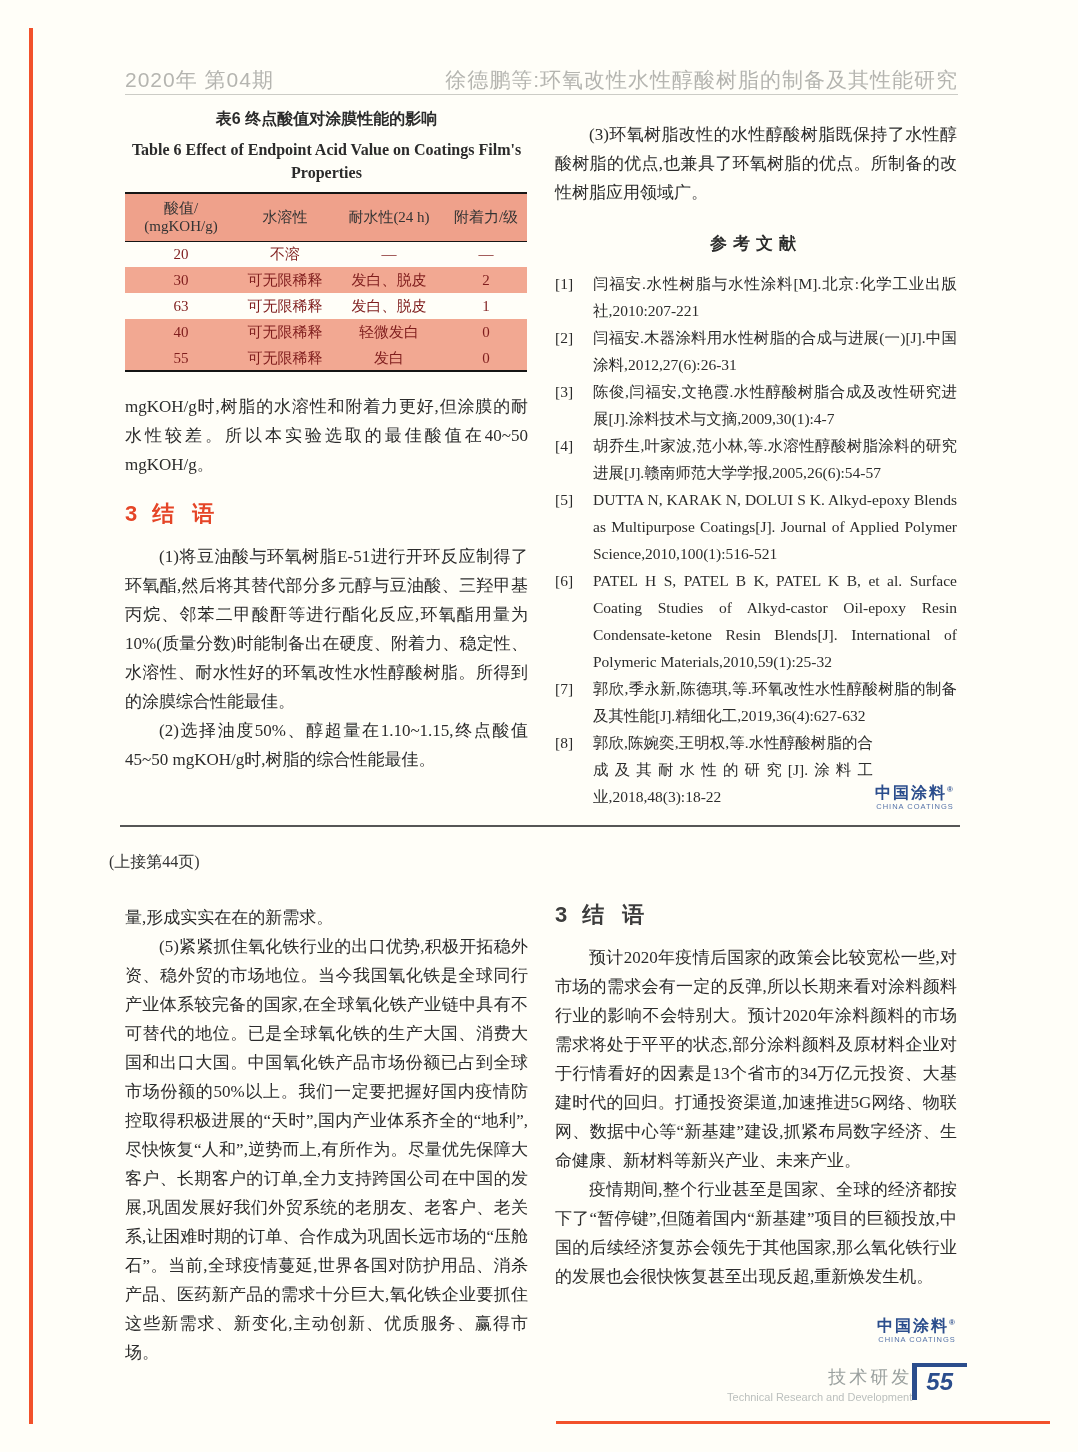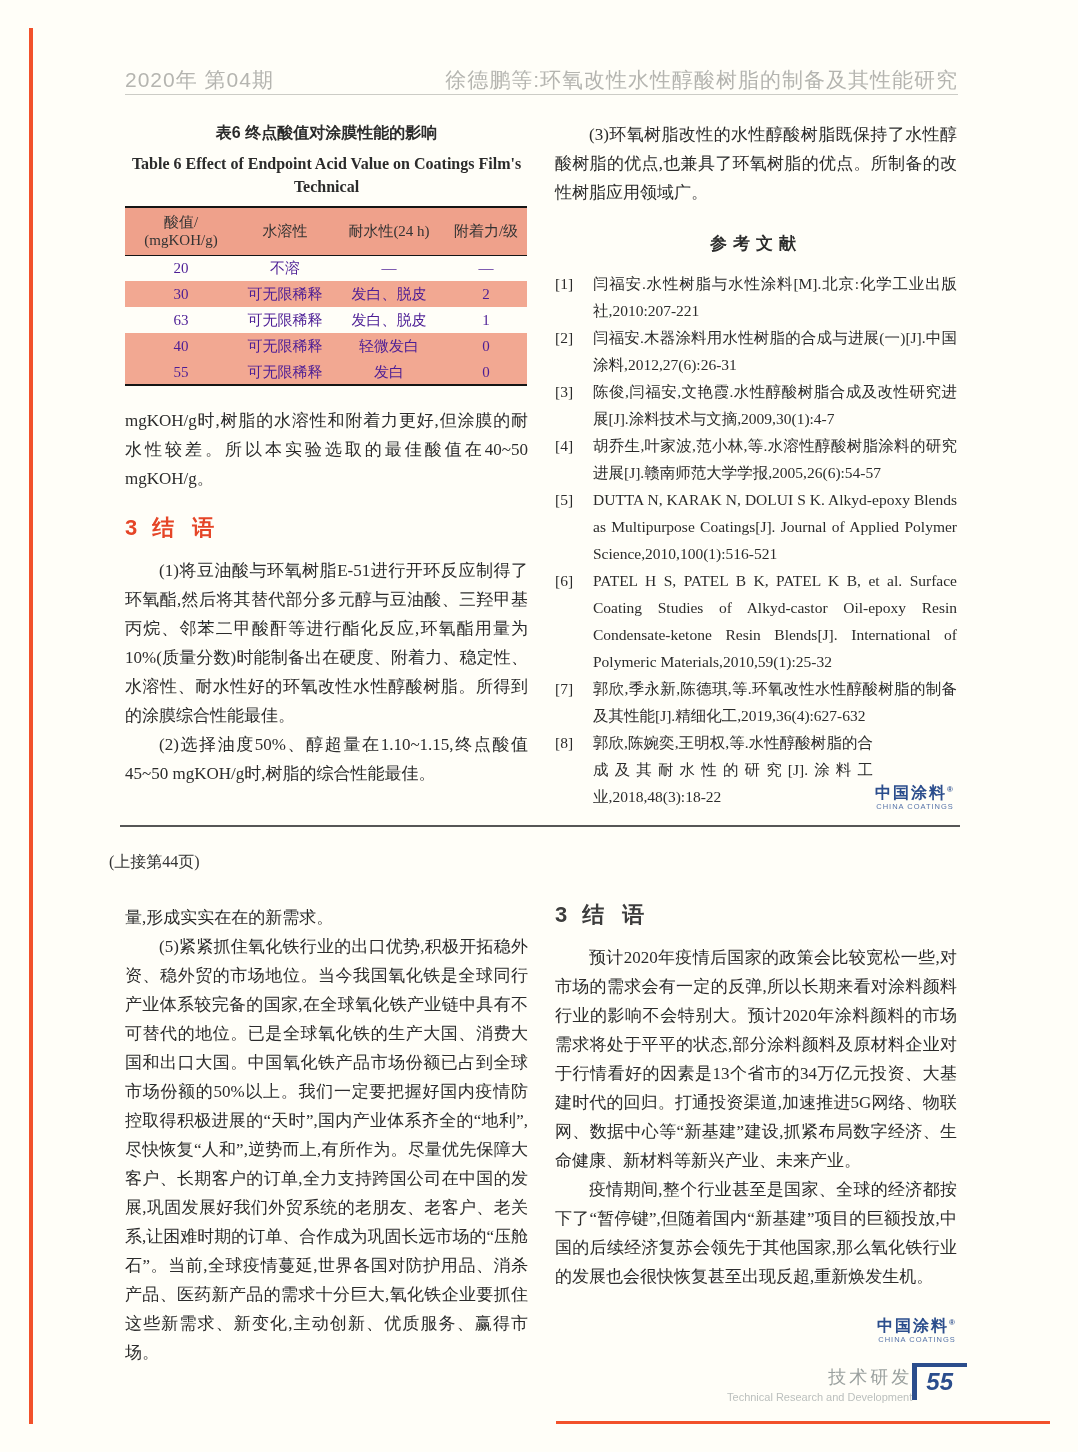--- a/index.html
+++ b/index.html
@@ -18,21 +18,21 @@
   .accent-bottom{ position:absolute; left:556px; top:1421px; width:494px; height:3px;  background:#f2512b; }
 
   
   .header-row { position:absolute; top:66px; left:125px; width:833px;
     display:flex; justify-content:space-between;
     font-family:"Liberation Sans", sans-serif; font-size:21px; color:#b5b5b0; letter-spacing:1px; }
   .header-rule { position:absolute; top:94px; left:125px; width:833px; height:1px; background:#ccccc6; }
 
   
   .col { position:absolute; width:403px; font-size:17px; line-height:29px; text-align:justify; }
-  .top-left    { top:118px; left:125px; }
+  .top-left    { top:104px; left:125px; }
   .top-right   { top:120px; left:555px; width:402px; }
   .bottom-left { top:903px; left:125px; }
   .bottom-right{ top:898px; left:555px; width:402px; }
 
   p.indent { text-indent:2em; }
   p.cont   { text-indent:0; }
 
   
   .section { font-size:22px; font-weight:bold; margin:20px 0 14px 0; word-spacing:10px; letter-spacing:1px;
              font-family:"Liberation Sans", sans-serif; }
@@ -40,21 +40,21 @@
   .section.dark { color:#3c3c3c; margin-top:2px; }
   .section .sec-no { margin-right:14px; }
 
   
   .tbl-title-cn { text-align:center; font-weight:bold; font-size:16px; font-family:"Liberation Sans", sans-serif; margin-bottom:5px; }
   .tbl-title-en { text-align:center; font-weight:bold; font-size:16px; line-height:23px; margin-bottom:8px; }
   table.t6 { width:402px; border-collapse:collapse; font-size:15px; line-height:18px; text-align:center;
              border-top:2px solid #151515; border-bottom:2px solid #151515; }
   table.t6 thead tr { background:#efa18b; border-bottom:1.5px solid #151515; }
   table.t6 th { font-weight:normal; color:#333; padding:5px 2px; height:48px; }
-  table.t6 td { padding:0 2px; height:26px; color:#4c1d95; }
+  table.t6 td { padding:0 2px; height:26px; color:#7f1d1d; }
   tr.stripe { background:#f2a892; }
   .c1{width:112px;} .c2{width:96px;} .c3{width:112px;} .c4{width:82px;}
 
   
   .refs-title { text-align:center; font-weight:bold; font-size:17px; margin:22px 0 12px 0; letter-spacing:6px; }
   .ref { display:flex; font-size:15.5px; line-height:27px; }
   .ref-no { width:38px; flex-shrink:0; }
   .ref-text { flex:1; text-align:justify; }
 
   
@@ -93,21 +93,21 @@
     <span>2020年 第04期</span>
     <span>徐德鹏等:环氧改性水性醇酸树脂的制备及其性能研究</span>
   </div>
   <div class="header-rule"></div>
 
   <div class="col top-left">
     <div>
       <div class="tbl-title-cn">表6 终点酸值对涂膜性能的影响</div>
       <div class="tbl-title-en">
         <div>Table 6 Effect of Endpoint Acid Value on Coatings Film's</div>
-        <div>Technical</div>
+        <div>Properties</div>
       </div>
       <table class="t6">
         <thead>
           <tr>
             <th class="c1">
               <div>酸值/</div>
               <div>(mgKOH/g)</div>
             </th>
             <th class="c2">水溶性</th>
             <th class="c3">耐水性(24 h)</th>

